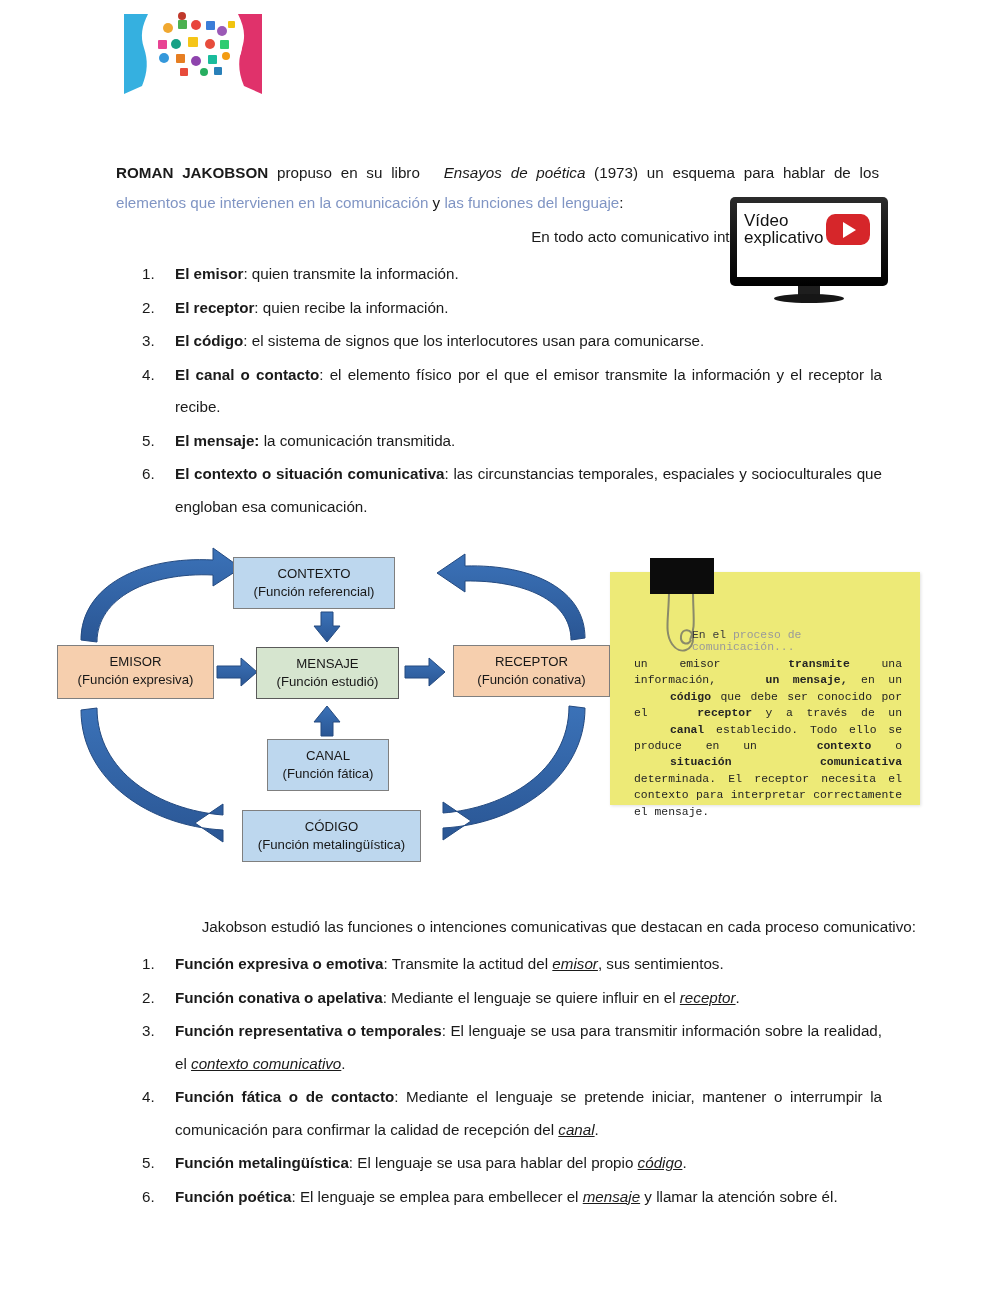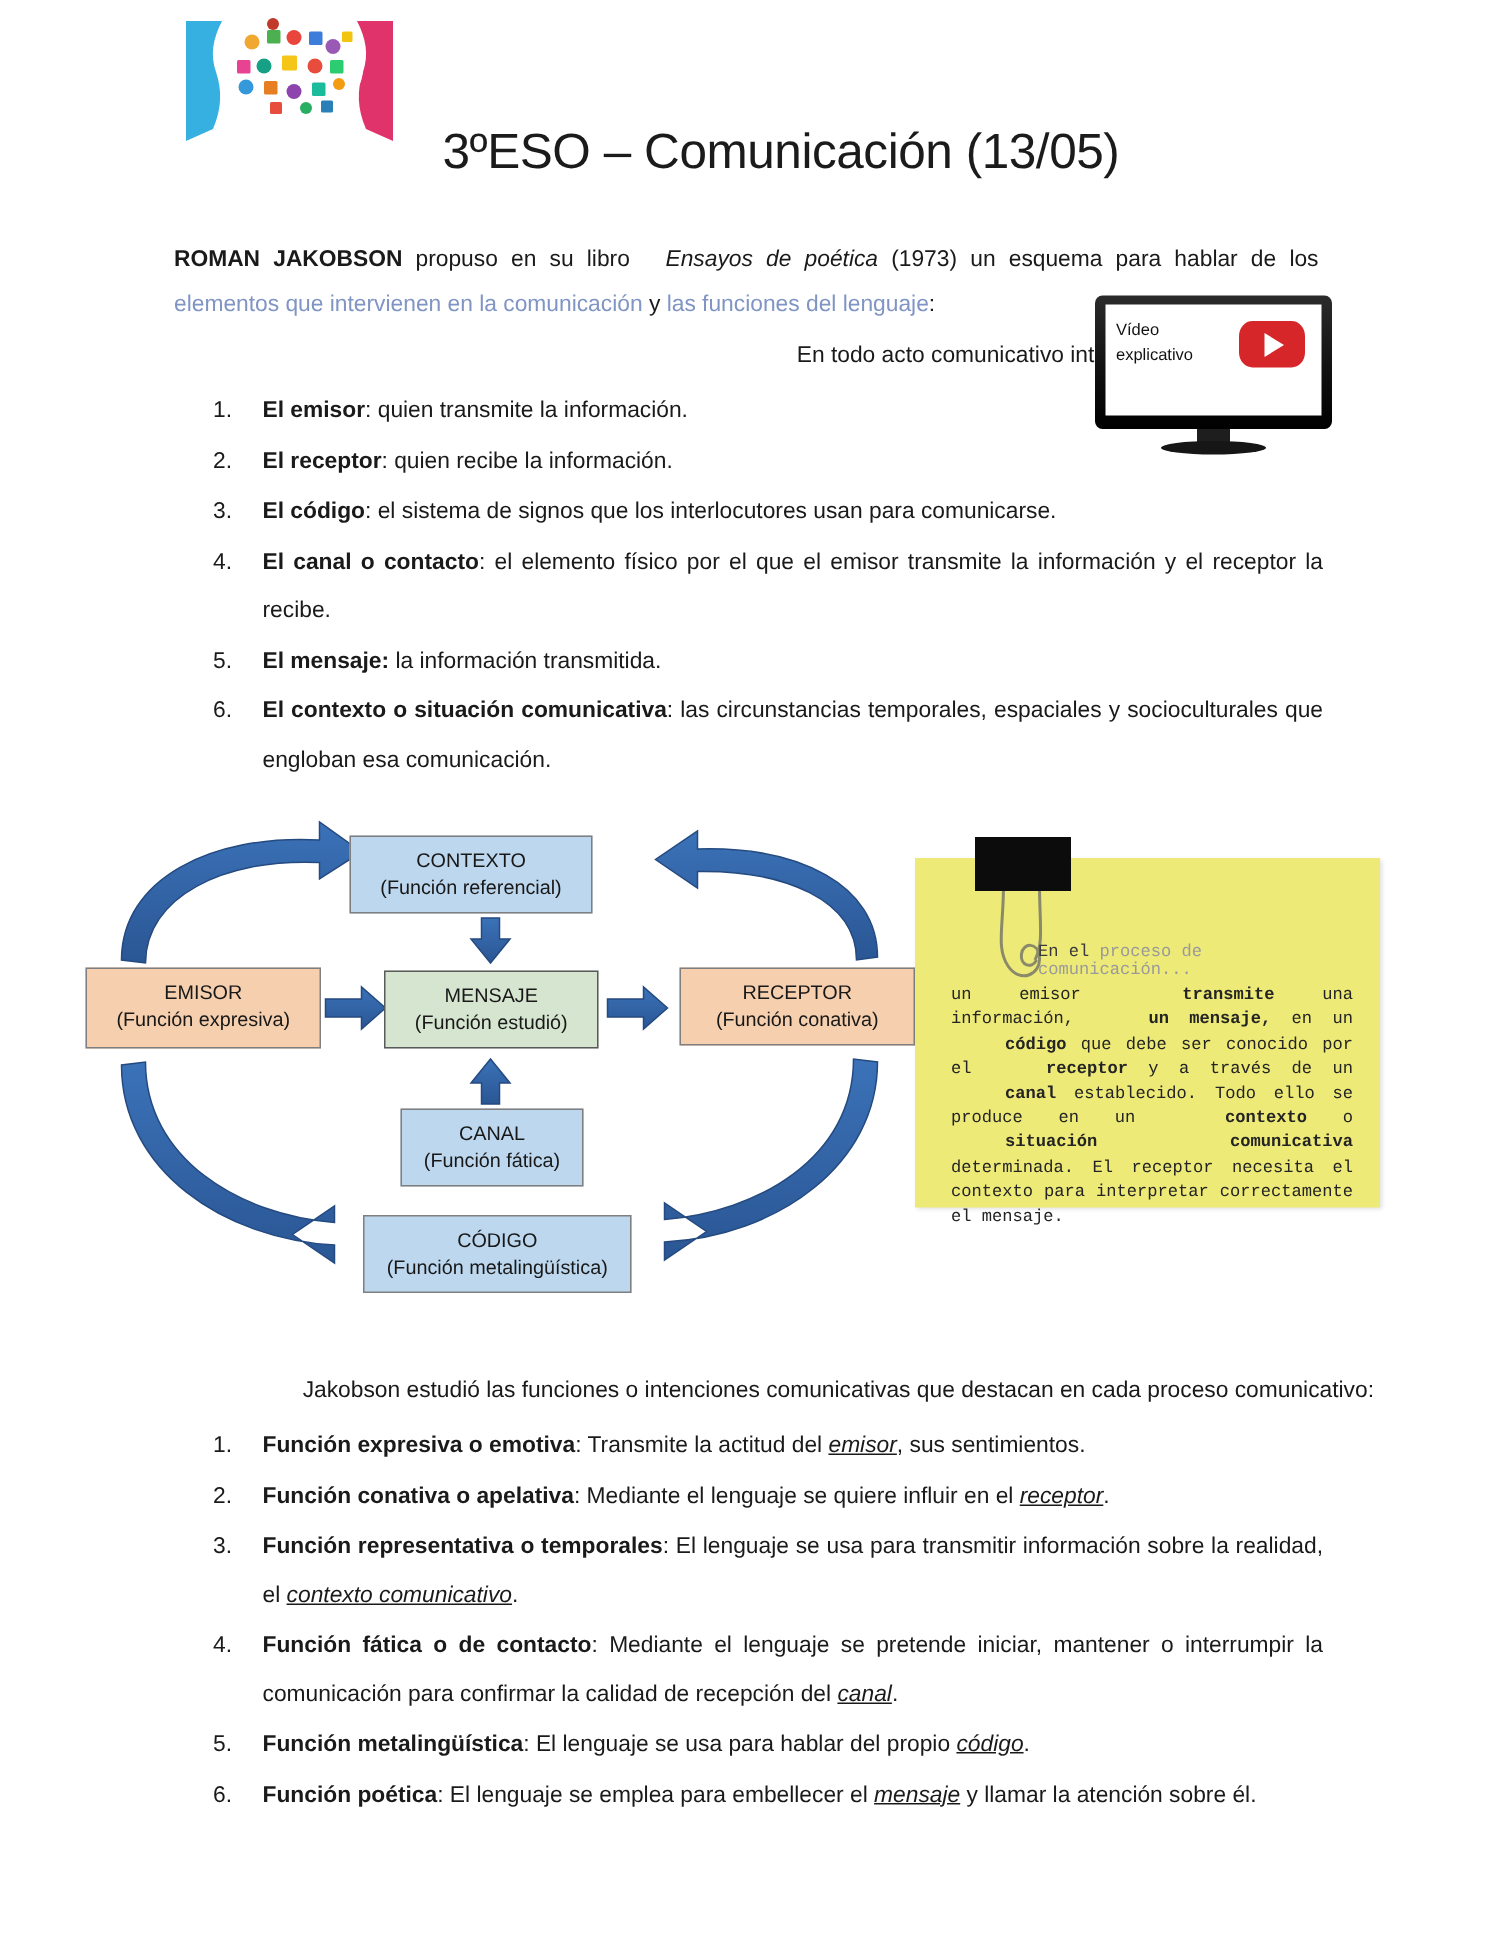--- a/index.html
+++ b/index.html
@@ -101,21 +101,21 @@
   }
   .tv-screen {
     width: 100%; height: 100%;
     background: #ffffff;
     position: relative;
     overflow: hidden;
   }
   .tv-label {
     position: absolute;
     left: 7px; top: 9px;
-    font-size: 11px;
+    font-size: 17px;
     line-height: 17px;
     color: #111;
     font-family: "Liberation Sans", sans-serif;
   }
   .yt {
     position: absolute;
     right: 11px; top: 11px;
     width: 44px; height: 31px;
     background: #d6262a;
     border-radius: 9px/10px;
@@ -239,21 +239,20 @@
       <circle cx="78" cy="55" r="5" fill="#8e44ad"></circle>
         <rect x="90" y="49" width="9" height="9" fill="#1abc9c" rx="1"></rect>
       <circle cx="108" cy="50" r="4" fill="#f39c12"></circle>
         <rect x="62" y="62" width="8" height="8" fill="#e74c3c" rx="1"></rect>
       <circle cx="86" cy="66" r="4" fill="#27ae60"></circle>
         <rect x="96" y="61" width="8" height="8" fill="#2980b9" rx="1"></rect>
       <circle cx="64" cy="10" r="4" fill="#c0392b"></circle>
         <rect x="110" y="15" width="7" height="7" fill="#f1c40f" rx="1"></rect>
     </g>
   </svg>
-  <div class="page-title">3ºESO – Comunicación (13/05)</div>
 </div>
 
 <div class="para intro-1"><b>ROMAN JAKOBSON</b><span> propuso en su libro </span><i>Ensayos de poética</i><span> (1973) un esquema para hablar de los </span><span class="link">elementos que intervienen en la comunicación</span><span> y </span><span class="link">las funciones del lenguaje</span><span>:</span></div>
 
 <div class="para intro-2">En todo acto comunicativo intervienen 6 elementos:</div>
 
 <div class="tv">
   <div class="tv-frame">
     <div class="tv-screen">
       <div class="tv-label">
@@ -265,21 +264,21 @@
   </div>
   <div class="tv-neck"></div>
   <div class="tv-base"></div>
 </div>
 
 <ol class="nums list-elements">
   <li><b>El emisor</b><span>: quien transmite la información.</span></li>
   <li><b>El receptor</b><span>: quien recibe la información.</span></li>
   <li><b>El código</b><span>: el sistema de signos que los interlocutores usan para comunicarse.</span></li>
   <li><b>El canal o contacto</b><span>: el elemento físico por el que el emisor transmite la información y el receptor la recibe.</span></li>
-  <li><b>El mensaje:</b><span> la información transmitida.</span></li>
+  <li><b>El mensaje:</b><span> la comunicación transmitida.</span></li>
   <li><b>El contexto o situación comunicativa</b><span>: las circunstancias temporales, espaciales y socioculturales que engloban esa comunicación.</span></li>
 </ol>
 
 <div class="diagram">
   <svg viewBox="0 0 600 340">
     <defs>
       <linearGradient id="ag" x1="0" y1="0" x2="0" y2="1">
         <stop offset="0" stop-color="#3b72b8"></stop>
           <stop offset="1" stop-color="#2a5694"></stop>
       </linearGradient>

